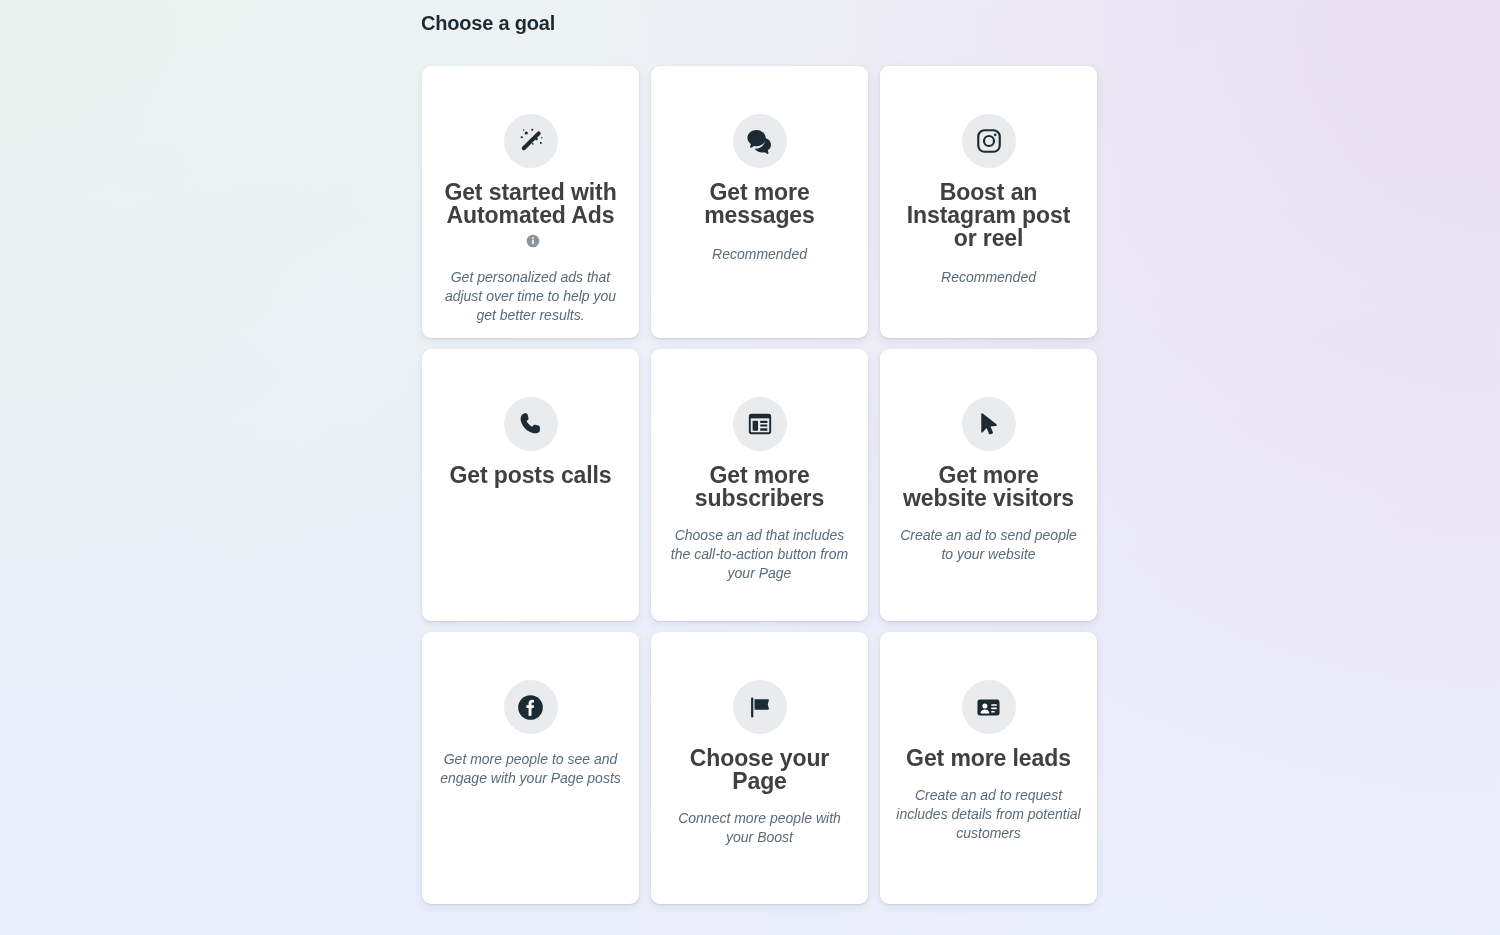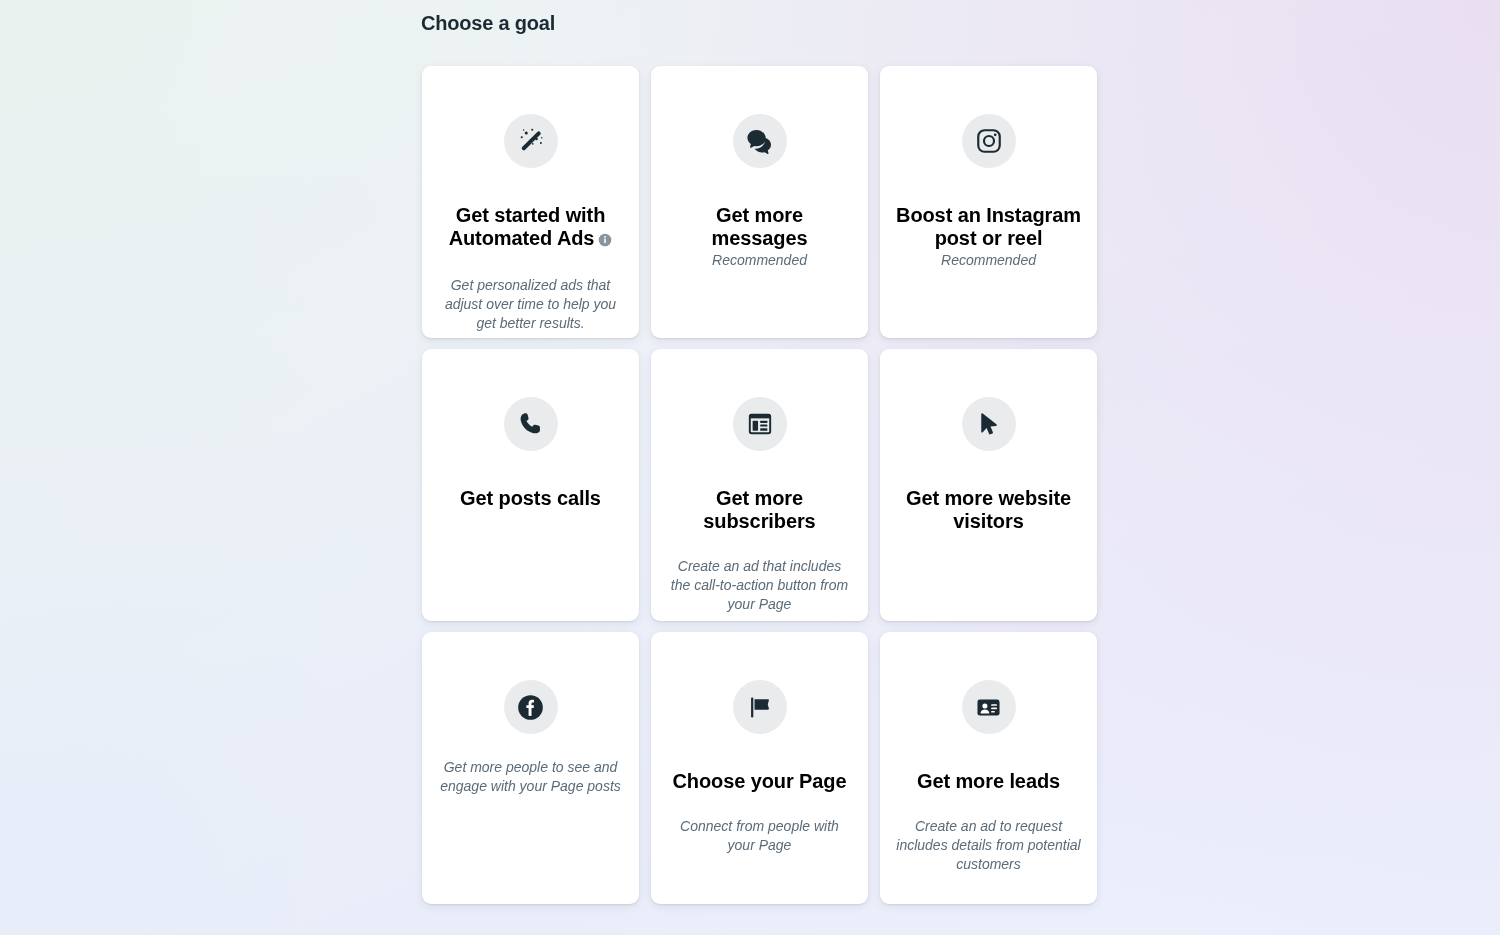--- a/index.html
+++ b/index.html
@@ -67,50 +67,50 @@
     background: #e9ebed;
     display: flex;
     align-items: center;
     justify-content: center;
     flex: none;
   }
 
   .icon-circle svg { display: block; }
 
   .card-title {
-    margin-top: 36px;
-    font-size: 20px;
+    margin-top: 13px;
+    font-size: 23px;
     font-weight: bold;
     line-height: 23px;
-    color: #000000;
+    color: #404040;
     text-align: center;
     letter-spacing: -0.1px;
   }
 
   .title-row {
     display: inline;
   }
 
   .info-icon {
     display: inline-block;
     vertical-align: -2px;
     margin-left: 4px;
   }
 
   .card-desc {
-    margin-top: 24px;
+    margin-top: 16px;
     font-size: 14px;
     font-style: italic;
     line-height: 19px;
     color: #5b6b78;
     text-align: center;
   }
 
   .card-desc.recommended {
-    margin-top: 1px;
+    margin-top: 18px;
   }
 </style>
 </head>
 <body>
 
 <div class="page">
 
   <div class="page-title">Choose a goal</div>
 
   <div class="goal-grid">
@@ -185,32 +185,33 @@
           <rect x="2.6" y="3.4" width="18.8" height="3.4" fill="#1c2b33"></rect>
           <rect x="5.2" y="9.0" width="5.0" height="9.2" rx="0.6" fill="#1c2b33"></rect>
           <rect x="12.2" y="9.0" width="6.6" height="2.0" rx="0.5" fill="#1c2b33"></rect>
           <rect x="12.2" y="12.4" width="6.6" height="2.0" rx="0.5" fill="#1c2b33"></rect>
           <rect x="12.2" y="15.9" width="6.6" height="2.3" rx="0.5" fill="#1c2b33"></rect>
         </svg>
       </div>
       <div class="card-title">
         <span class="title-row">Get more subscribers</span>
       </div>
-      <div class="card-desc">Create an ad that includes the call-to-action button from your Page</div>
+      <div class="card-desc">Choose an ad that includes the call-to-action button from your Page</div>
     </div>
 
     <div class="goal-card">
       <div class="icon-circle">
         <svg width="26" height="26" viewBox="0 0 24 24" fill="#1c2b33">
           <path d="M6.2 2.3c-.55-.42-1.35-.03-1.35.66v16.1c0 .75.92 1.1 1.42.55l3.5-3.85 2.26 5.3c.2.46.73.68 1.2.48l1.9-.8c.47-.2.69-.74.49-1.2l-2.2-5.17 5.05-.62c.74-.09 1-1.05.4-1.5L6.2 2.3z"></path>
         </svg>
       </div>
       <div class="card-title">
         <span class="title-row">Get more website visitors</span>
       </div>
+      <div class="card-desc">Create an ad to send people to your website</div>
     </div>
 
     <div class="goal-card">
       <div class="icon-circle">
         <svg width="29" height="29" viewBox="0 0 24 24">
           <circle cx="12" cy="12" r="10.2" fill="#1c2b33"></circle>
           <path d="M14.6 12.4h-1.75v6.5a10.3 10.3 0 0 1-2.45-.06v-6.44H8.6V10.1h1.8V8.55c0-1.9 1.12-2.95 2.86-2.95.56 0 1.1.05 1.6.13v2.1h-.85c-.82 0-1.16.4-1.16 1.16v1.11h2.02l-.27 2.3z" fill="#ffffff"></path>
         </svg>
       </div>
       <div class="card-desc">Get more people to see and engage with your Page posts</div>
@@ -219,21 +220,21 @@
     <div class="goal-card">
       <div class="icon-circle">
         <svg width="27" height="27" viewBox="0 0 24 24" fill="#1c2b33">
           <rect x="4.5" y="3.2" width="2.0" height="17.6" rx="0.9"></rect>
           <path d="M7.6 4.6h11.9c.6 0 1 .5.85 1.06l-1.0 3.6 1.0 3.6c.15.56-.25 1.06-.85 1.06H7.6V4.6z"></path>
         </svg>
       </div>
       <div class="card-title">
         <span class="title-row">Choose your Page</span>
       </div>
-      <div class="card-desc">Connect from people with your Page</div>
+      <div class="card-desc">Connect more people with your Boost</div>
     </div>
 
     <div class="goal-card">
       <div class="icon-circle">
         <svg width="27" height="27" viewBox="0 0 24 24">
           <rect x="2.2" y="4.8" width="19.6" height="14.4" rx="2.2" fill="#1c2b33"></rect>
           <circle cx="8.8" cy="10.6" r="2.25" fill="#ffffff"></circle>
           <path d="M4.9 17.3c0-2.2 1.75-3.6 3.9-3.6s3.9 1.4 3.9 3.6H4.9z" fill="#ffffff"></path>
           <rect x="14.3" y="9.0" width="5.3" height="1.5" rx="0.75" fill="#ffffff"></rect>
           <rect x="14.3" y="12.0" width="5.3" height="1.5" rx="0.75" fill="#ffffff"></rect>

